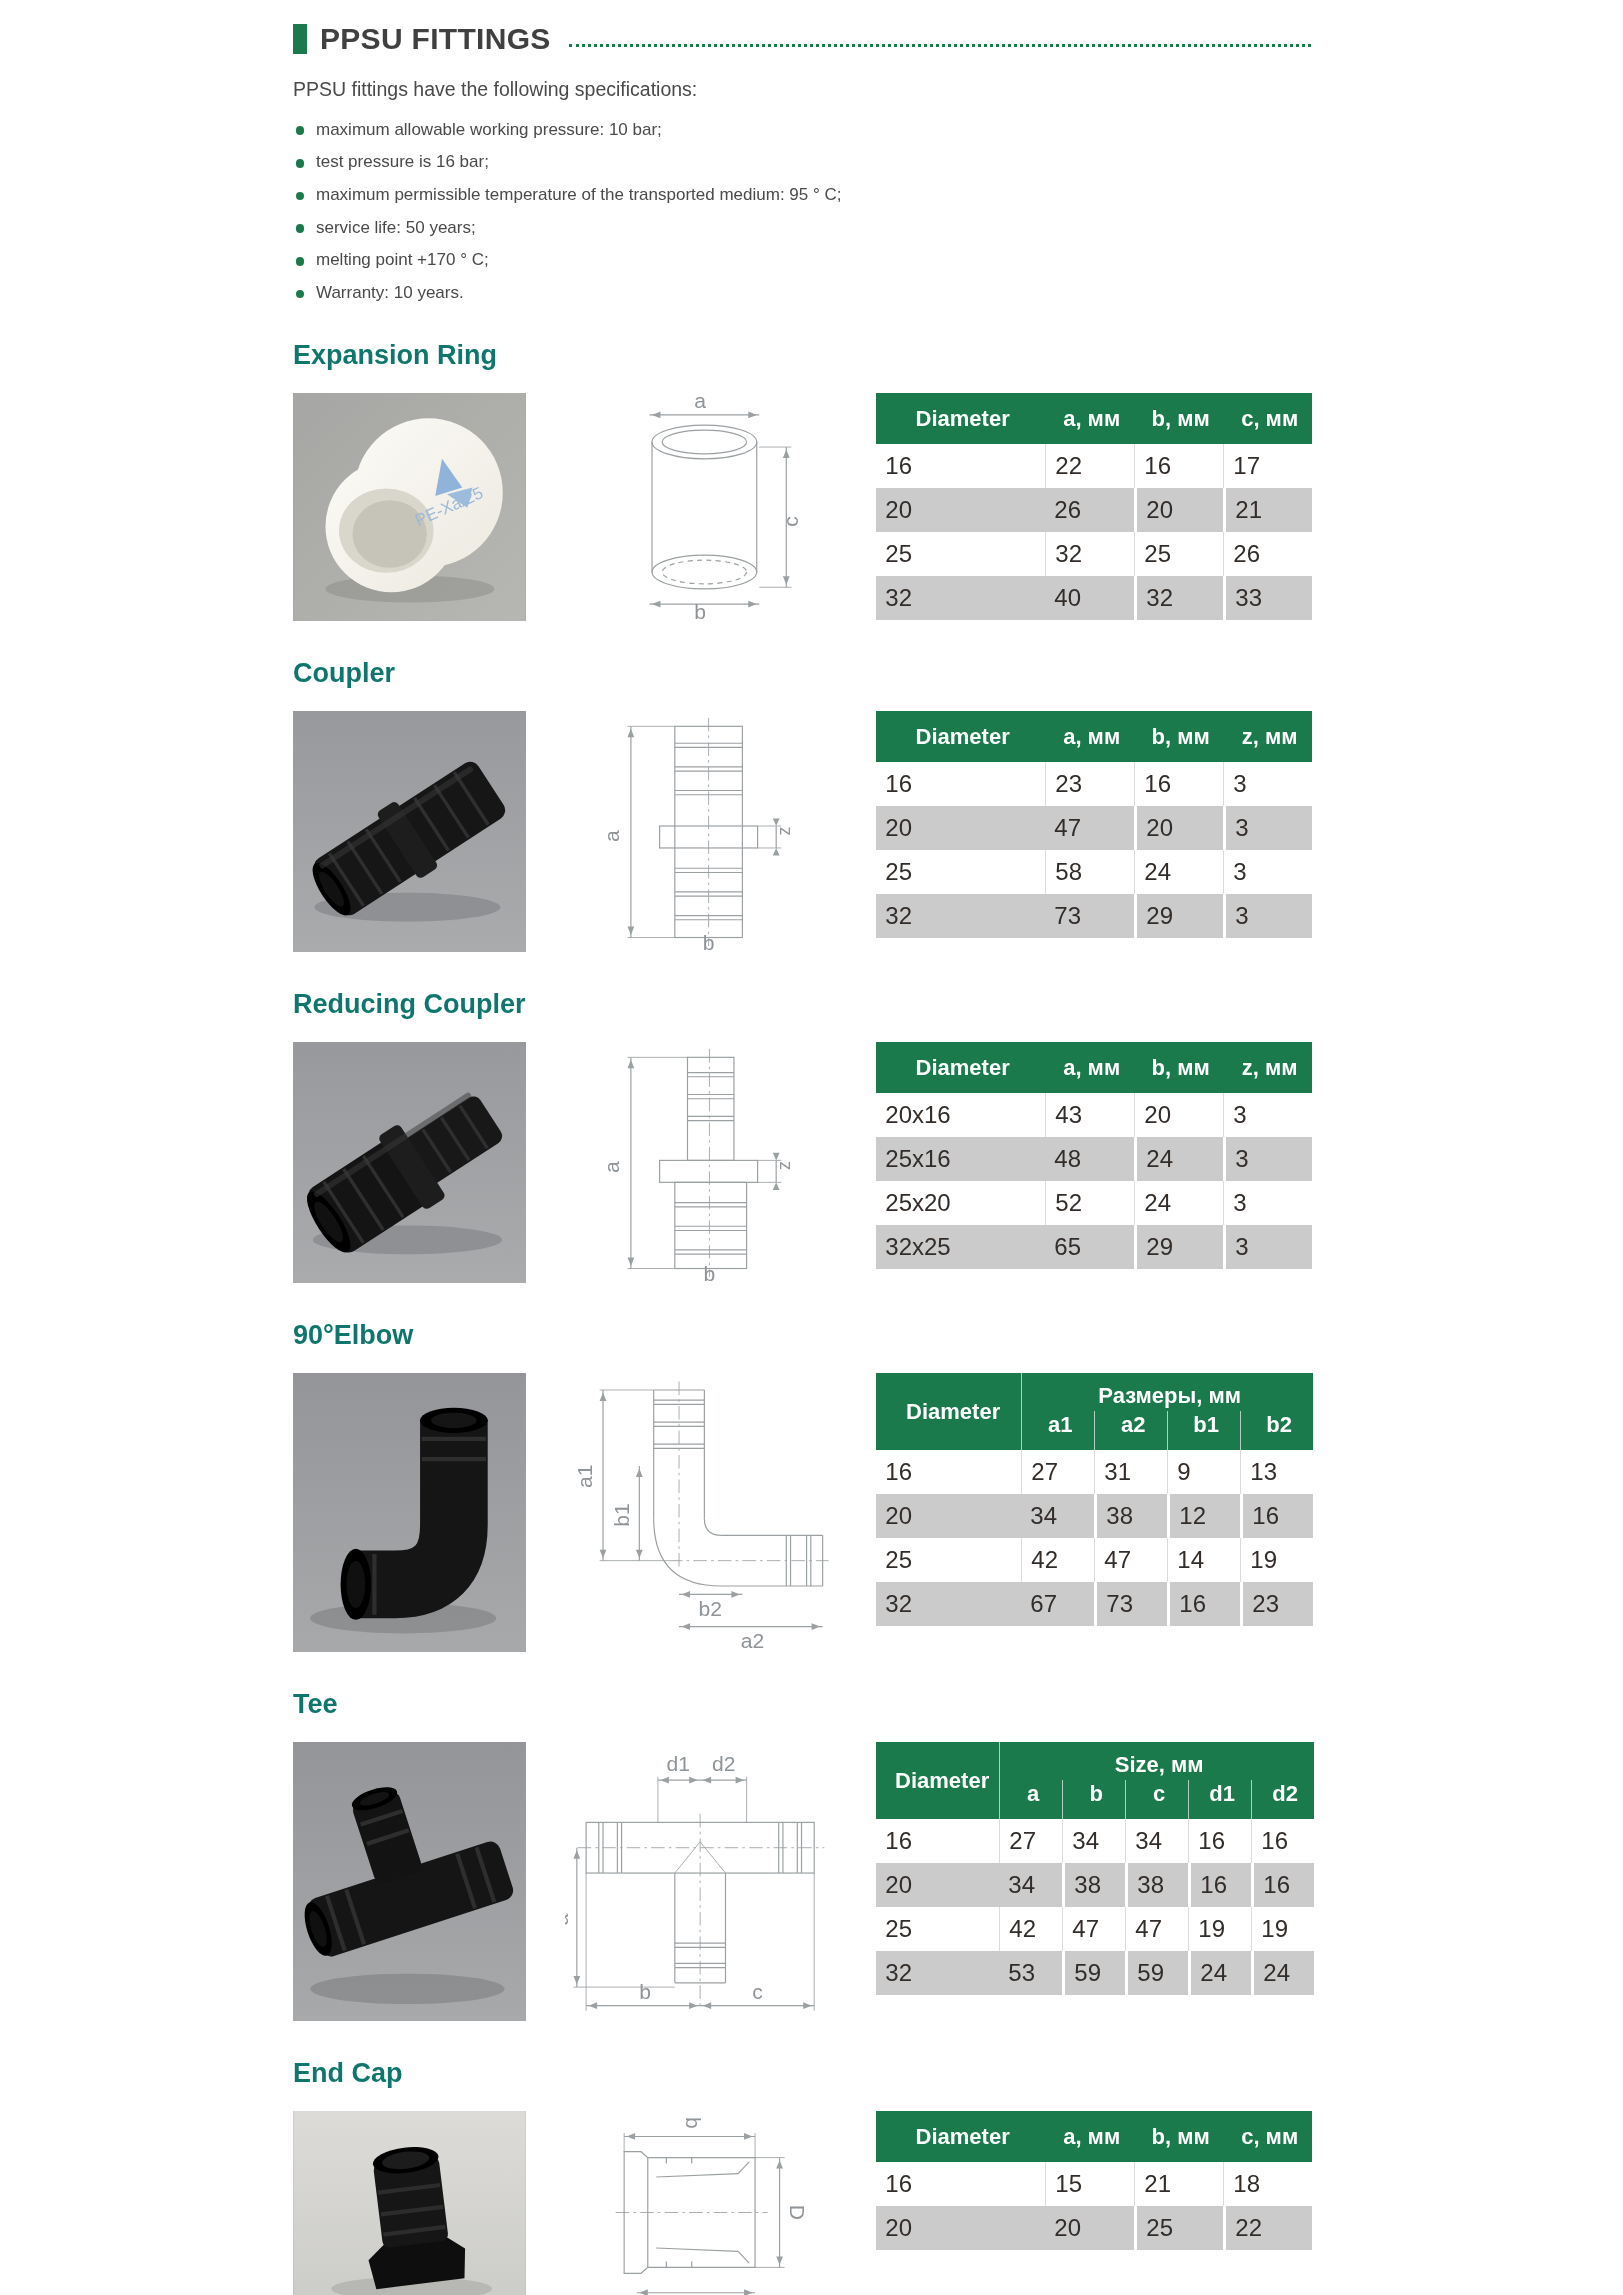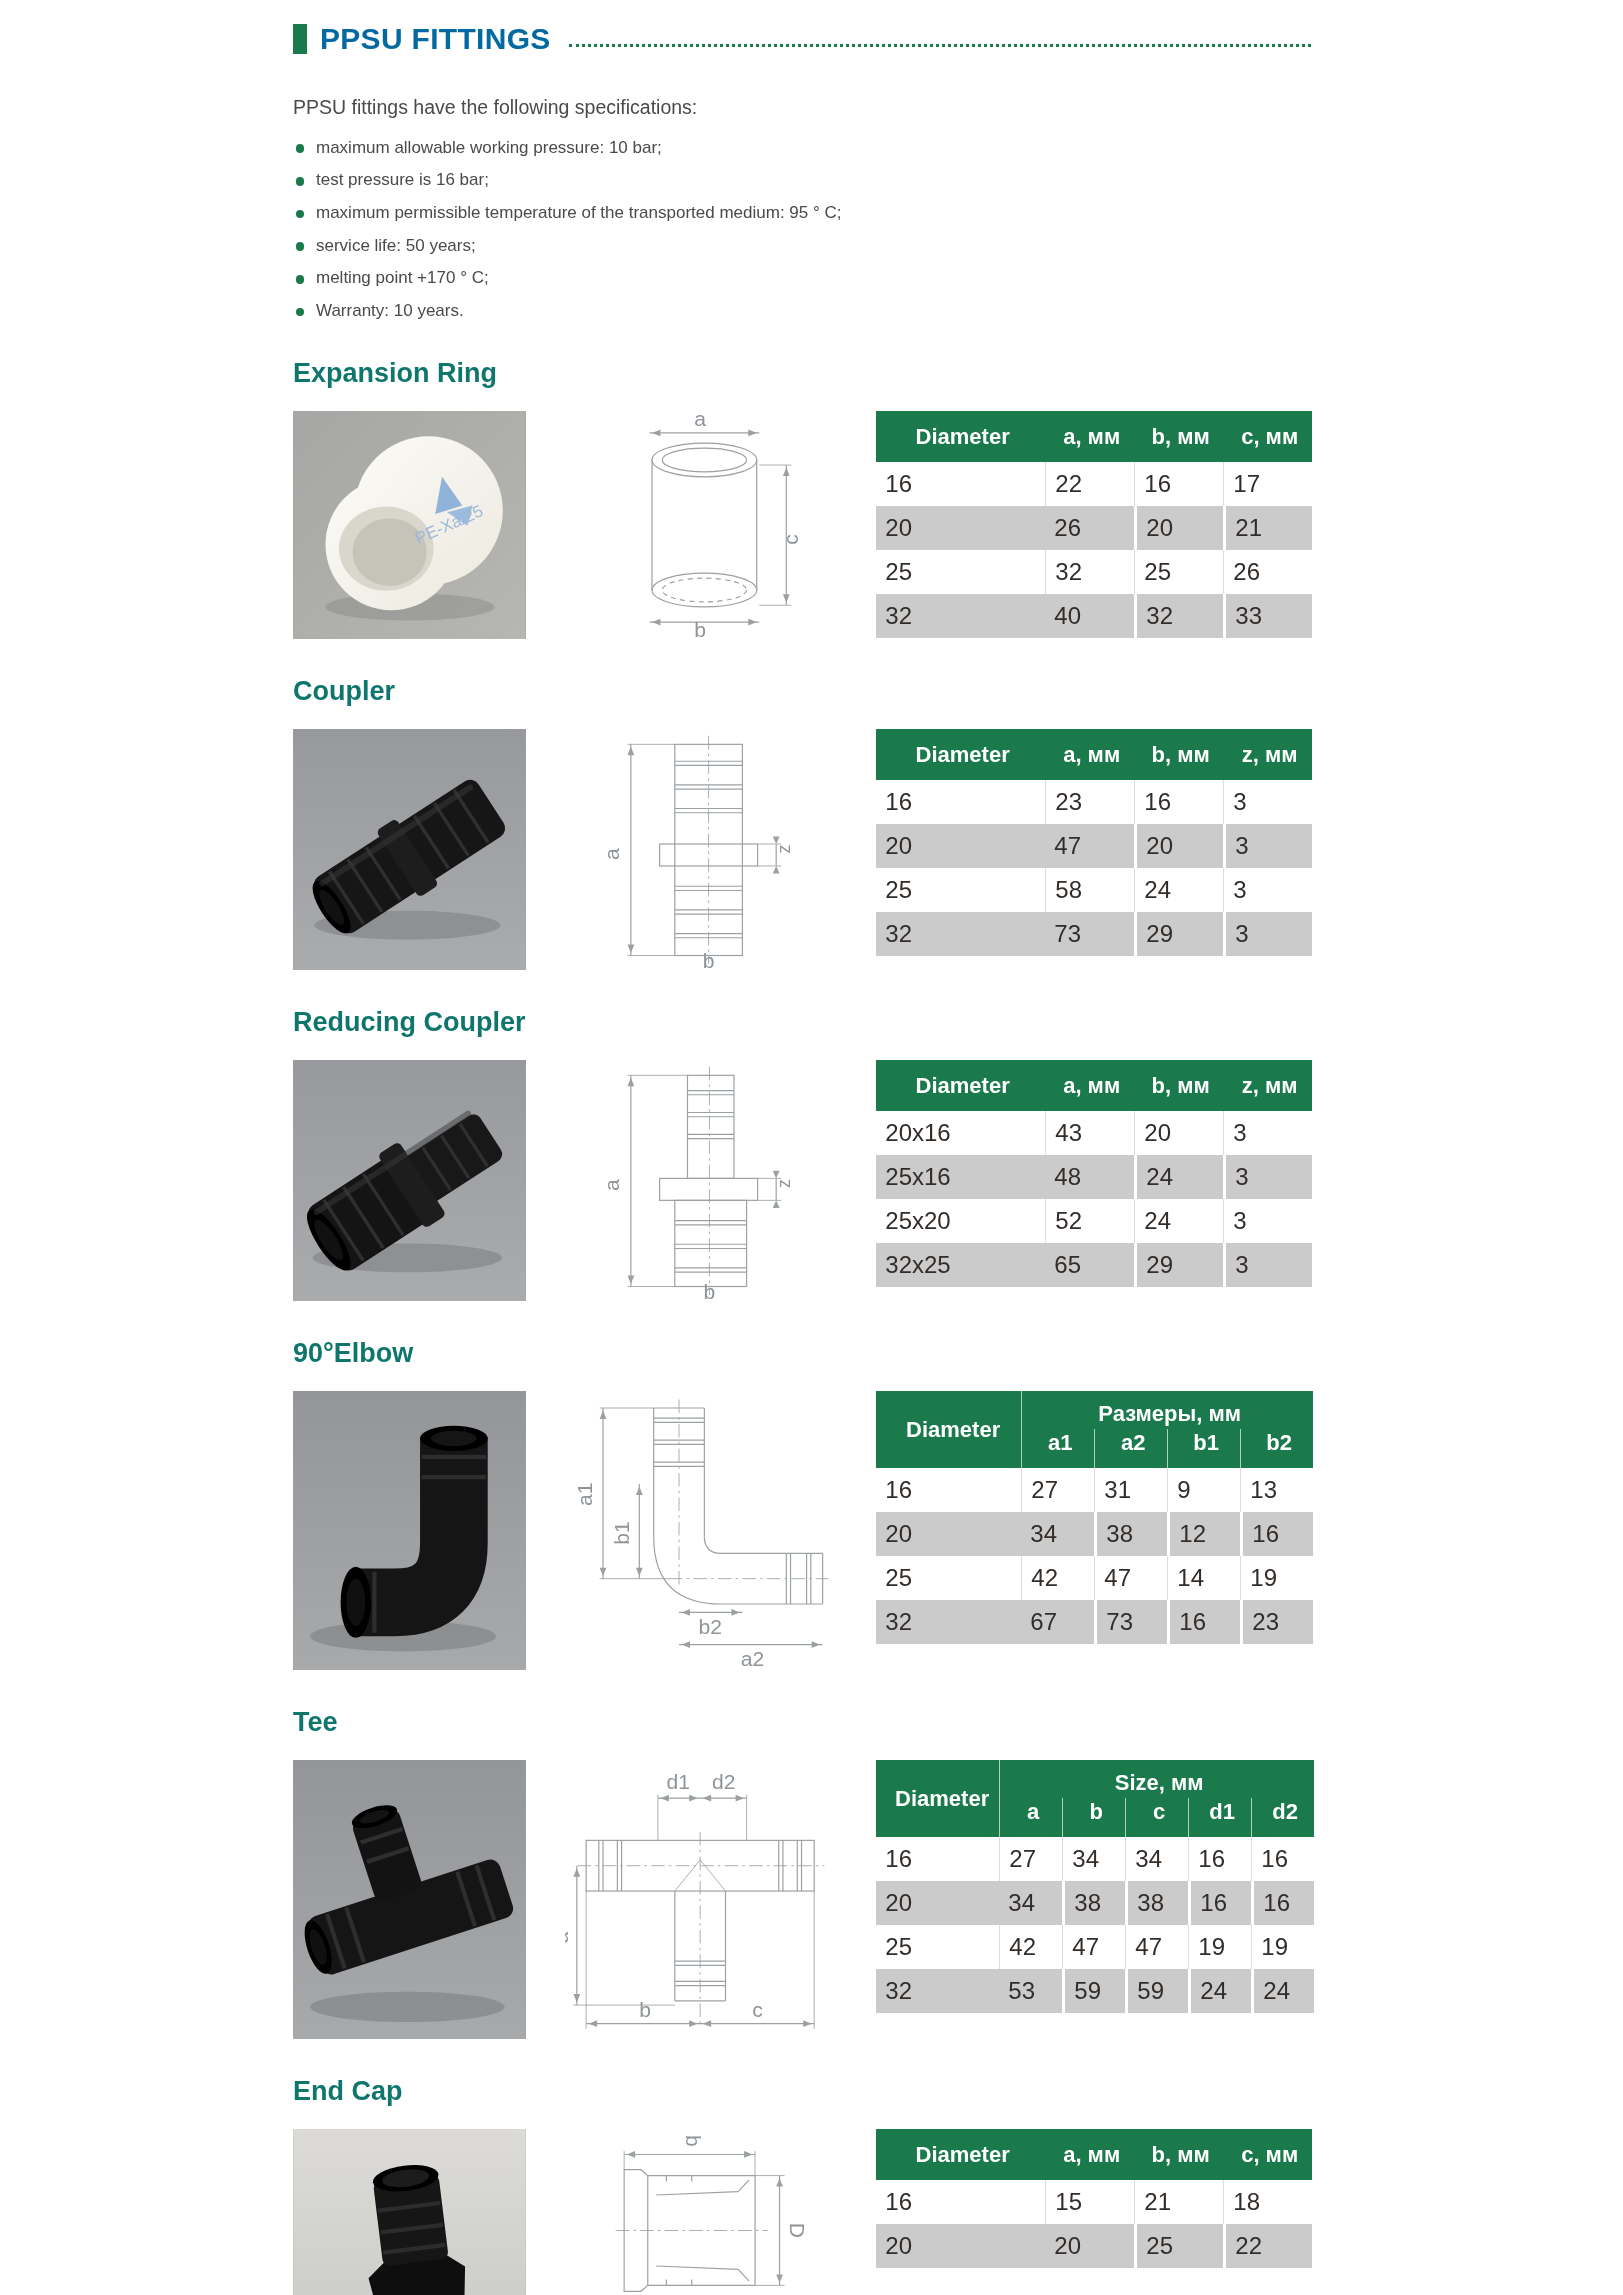--- a/index.html
+++ b/index.html
@@ -13,24 +13,24 @@
   html,body{background:#ffffff;}
   body{
     width:1624px;height:2295px;overflow:hidden;
     font-family:"Liberation Sans","DejaVu Sans",sans-serif;
     color:var(--ink);
   }
   .content{margin-left:293px;width:1018px;}
   
   .doc-header{display:flex;align-items:center;padding-top:22px;}
   .green-bar{width:13.5px;height:30px;background:var(--green);flex:0 0 auto;}
-  h1{font-size:30px;font-weight:bold;color:#0369a1;letter-spacing:0.3px;margin-left:13.5px;white-space:nowrap;}
+  h1{font-size:30px;font-weight:bold;color:#404040;letter-spacing:0.3px;margin-left:13.5px;white-space:nowrap;}
   .dotted-rule{flex:1;height:0;border-bottom:3.4px dotted var(--green);margin-left:18.6px;margin-top:12px;}
   
-  .intro{margin-top:40px;font-size:19.5px;color:#4A4A4A;}
+  .intro{margin-top:22px;font-size:19.5px;color:#4A4A4A;}
   ul.specs{list-style:none;margin-top:18.6px;}
   ul.specs li{position:relative;padding-left:23px;margin:12.7px 0;font-size:17px;color:#4A4A4A;}
   ul.specs li::before{content:"";position:absolute;left:2.5px;top:6.8px;width:8.5px;height:8.5px;border-radius:50%;background:var(--green);}
   
   section.product{margin-top:37px;}
   section.product h2{font-size:27px;font-weight:bold;color:#0f766e;margin-bottom:22px;}
   .prod-row{display:grid;grid-template-columns:233px 272px 436px;column-gap:39px;align-items:start;}
   .photo{background:#9FA1A3;overflow:hidden;}
   .photo svg{display:block;}
   .drawing svg{display:block;}

